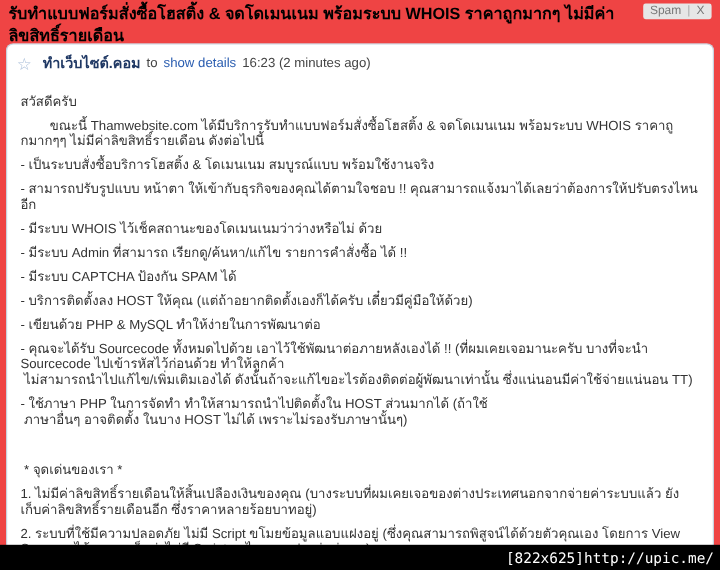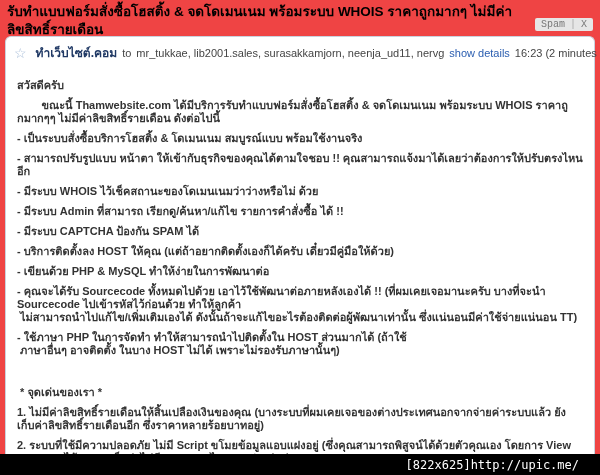--- a/index.html
+++ b/index.html
@@ -4,23 +4,23 @@
 <style>
   html,body{margin:0;padding:0;background:#fff;}
   .page{
     position:relative;width:600px;height:475px;overflow:hidden;
     background:#ef4444;font-family:"Liberation Sans",sans-serif;
   }
   
   .subject-row{display:flex;align-items:flex-start;gap:8px;padding:3px 7px 0 7px;}
   .subject{flex:1;font-weight:bold;font-size:13.5px;color:#000;line-height:1.35;}
   .chip{
-    display:inline-flex;align-items:center;gap:5px;margin-top:15px;
+    display:inline-flex;align-items:center;gap:5px;margin-top:0;
     background:#e6e6e6;color:#777;font-size:10px;padding:1px 6px;
-    border-radius:2px;white-space:nowrap;font-family:Liberation Mono, monospace;
+    border-radius:2px;white-space:nowrap;
   }
   .chip .sep{color:#aaa;}
   .chip .x{cursor:pointer;}
   .tag-row{padding:3px 7px 4px 7px;}
   .tag-chip{
     display:inline-flex;align-items:center;gap:5px;
     background:#eef3ee;color:#3c7d3c;font-size:10px;padding:0 5px 1px 5px;
     border-radius:2px;
   }
   .tag-chip .sep{color:#9ab59a;}
@@ -33,28 +33,28 @@
   .msg-header{
     display:flex;align-items:center;gap:5px;
     padding:6px 6px 4px 6px;font-size:11px;color:#444;white-space:nowrap;
   }
   .star{color:#a9bed9;font-size:14px;line-height:1;margin:0 4px 0 2px;cursor:pointer;}
   .sender{font-weight:bold;color:#1f3864;font-size:12px;}
   .to-prefix,.recipients{color:#444;}
   .show-details{color:#2a5db0;cursor:pointer;}
   .time{color:#444;}
   
-  .msg-body{padding:13px 11px 0 11px;font-size:11px;color:#333;line-height:13px;font-weight:bold;}
+  .msg-body{padding:13px 11px 0 11px;font-size:11px;color:#333;line-height:13px;}
   .msg-body p{margin:0 0 7px 0;white-space:pre-wrap;}
   .msg-body p.gap-above{margin-top:29px;}
   
   .bottom-bar{
     position:absolute;left:0;right:0;bottom:0;height:21px;z-index:5;
     background:#000;color:#fff;display:flex;align-items:center;
-    justify-content:flex-end;padding-right:21px;box-sizing:border-box;
+    justify-content:flex-end;padding-right:5px;box-sizing:border-box;
     font-family:"DejaVu Sans Mono",monospace;font-size:12px;letter-spacing:0;
   }
 </style>
 </head>
 <body>
 
 <div class="page">
 
   <div class="subject-row">
     <div class="subject">รับทำแบบฟอร์มสั่งซื้อโฮสติ้ง &amp; จดโดเมนเนม พร้อมระบบ WHOIS ราคาถูกมากๆ ไม่มีค่าลิขสิทธิ์รายเดือน</div>
@@ -72,21 +72,20 @@
       <span class="x">X</span>
     </div>
   </div>
 
   <div class="message-box">
 
     <div class="msg-header">
       <span class="star">☆</span>
       <span class="sender">ทำเว็บไซต์.คอม</span>
       <span class="to-prefix">to</span>
-      <span class="recipients">mr_tukkae, lib2001.sales, surasakkamjorn, neenja_ud11, nervg</span>
       <span class="show-details">show details</span>
       <span class="time">16:23 (2 minutes ago)</span>
 
     </div>
 
     <div class="msg-body">
       <p>สวัสดีครับ</p>
       <p>        ขณะนี้ Thamwebsite.com ได้มีบริการรับทำแบบฟอร์มสั่งซื้อโฮสติ้ง &amp; จดโดเมนเนม พร้อมระบบ WHOIS ราคาถูกมากๆๆ ไม่มีค่าลิขสิทธิ์รายเดือน ดังต่อไปนี้</p>
       <p>- เป็นระบบสั่งซื้อบริการโฮสติ้ง &amp; โดเมนเนม สมบูรณ์แบบ พร้อมใช้งานจริง</p>
       <p>- สามารถปรับรูปแบบ หน้าตา ให้เข้ากับธุรกิจของคุณได้ตามใจชอบ !! คุณสามารถแจ้งมาได้เลยว่าต้องการให้ปรับตรงไหนอีก</p>

